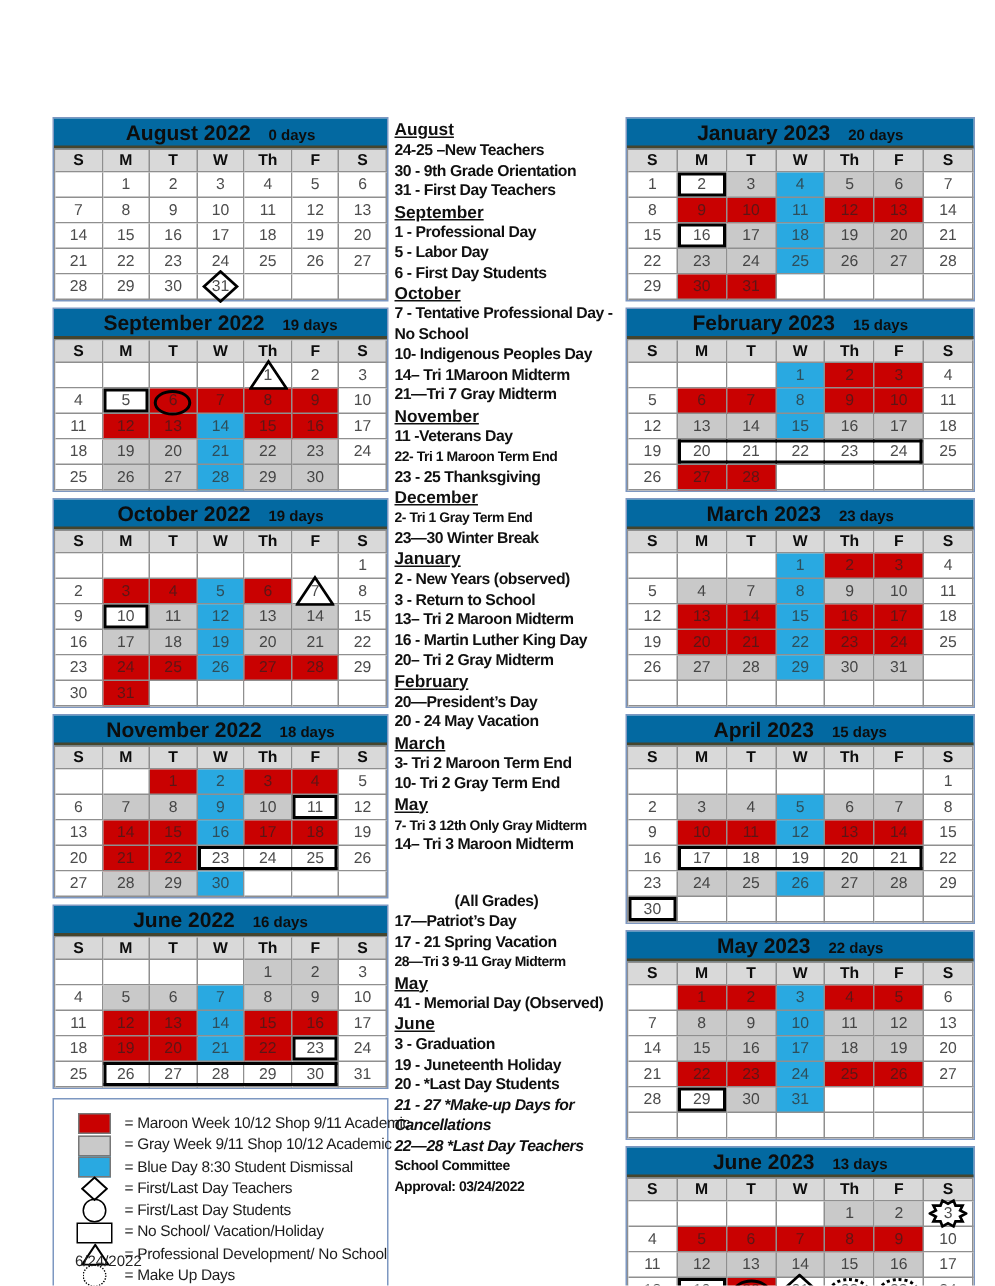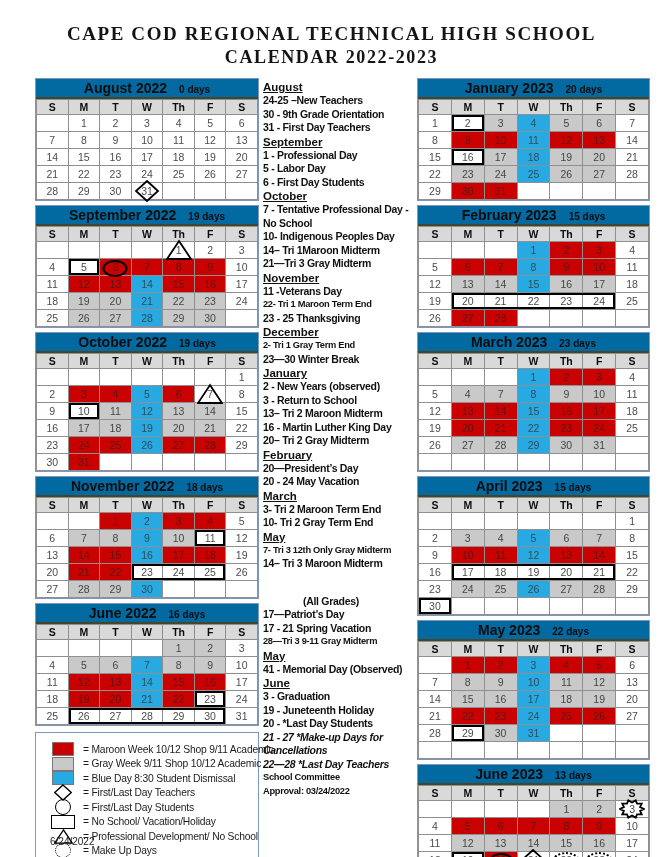--- a/index.html
+++ b/index.html
@@ -50,24 +50,20 @@
   .sh-circle{width:14px;height:14px;border:1.6px solid #000;border-radius:50%;}
   .sh-rect{width:22px;height:12px;border:1.6px solid #000;}
   .sh-dot{width:14px;height:13px;border:1.8px dotted #000;border-radius:50%;}
   .lg-label{font-size:10.3px;color:#1c1c1c;letter-spacing:-0.2px;white-space:nowrap;}
   .footer-date{position:absolute;left:50px;top:836px;font-size:10px;color:#222;}
 </style>
 </head>
 <body>
 
 <div class="page">
-  <div class="main-title">
-    <div class="l1">CAPE COD REGIONAL TECHNICAL HIGH SCHOOL</div>
-    <div class="l2">CALENDAR 2022-2023</div>
-  </div>
   <div class="col-left" id="col-left">
       <div class="month">
         <div class="mtitle">
           <span class="mname">August 2022</span>
           <span class="mdays">0  days</span>
         </div>
         <div class="grid">
           <div class="hcell">S</div>
           <div class="hcell">M</div>
           <div class="hcell">T</div>
@@ -386,21 +382,21 @@
       <div class="ev-item">30 - 9th Grade Orientation</div>
       <div class="ev-item">31 - First Day Teachers</div>
       <div class="ev-month">September</div>
       <div class="ev-item">1 - Professional Day</div>
       <div class="ev-item">5 - Labor Day</div>
       <div class="ev-item">6 - First Day Students</div>
       <div class="ev-month">October</div>
       <div class="ev-item">7 - Tentative  Professional Day - No School</div>
       <div class="ev-item">10- Indigenous Peoples Day</div>
       <div class="ev-item">14– Tri 1Maroon Midterm</div>
-      <div class="ev-item">21—Tri 3 Gray Midterm</div>
+      <div class="ev-item">21—Tri 7 Gray Midterm</div>
       <div class="ev-month">November</div>
       <div class="ev-item">11 -Veterans Day</div>
       <div class="ev-item sm">22- Tri 1 Maroon Term End</div>
       <div class="ev-item">23 - 25 Thanksgiving</div>
       <div class="ev-month">December</div>
       <div class="ev-item sm">2- Tri 1 Gray Term End</div>
       <div class="ev-item">23—30 Winter Break</div>
       <div class="ev-month">January</div>
       <div class="ev-item">2 -  New Years (observed)</div>
       <div class="ev-item">3 - Return to School</div>

